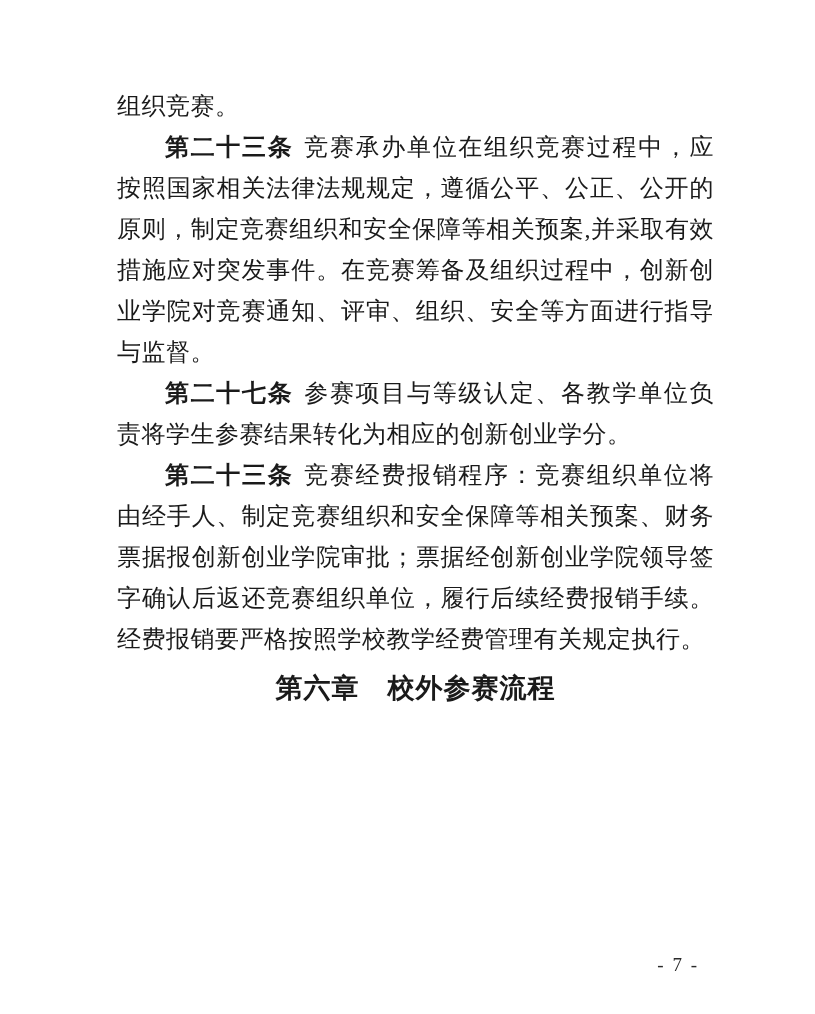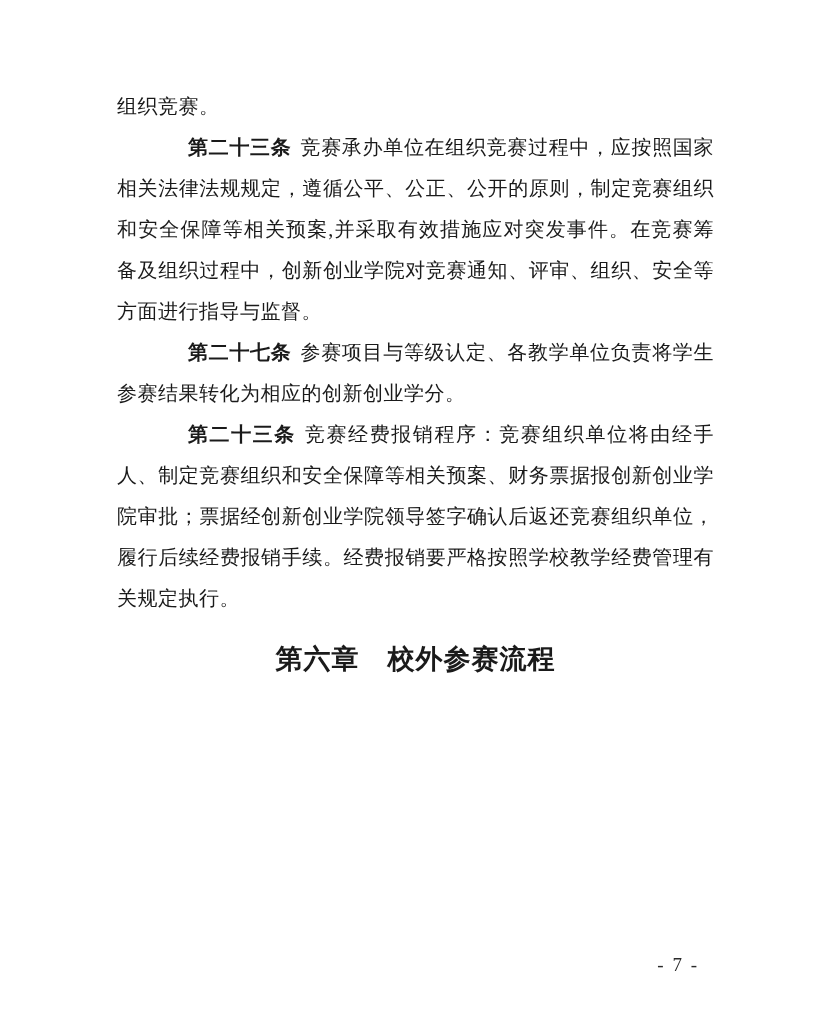--- a/index.html
+++ b/index.html
@@ -14,39 +14,38 @@
     font-family: "Liberation Serif", "DejaVu Serif", serif;
     color: #1a1a1a;
   }
   .content {
     position: absolute;
     left: 117px;
     top: 86px;
     width: 597px;
   }
   .para {
-    font-size: 20px;
+    font-size: 24px;
     line-height: 41px;
     text-align: justify;
     text-justify: inter-ideograph;
     letter-spacing: 0.5px;
   }
   .para.article { text-indent: 2em; }
   .article-label {
     font-weight: bold;
     margin-right: 0.45em;
-    margin-left: 31px;
   }
   .chapter-heading {
     font-family: "Liberation Sans", "DejaVu Sans", sans-serif;
     font-weight: bold;
     font-size: 27px;
     line-height: 41px;
     text-align: center;
-    margin-top: 20px;
+    margin-top: 8px;
     margin-bottom: 14px;
     letter-spacing: 1px;
   }
   .page-footer {
     position: absolute;
     top: 953px;
     right: 116px;
     font-size: 19px;
     line-height: 24px;
     color: #2a2a2a;

